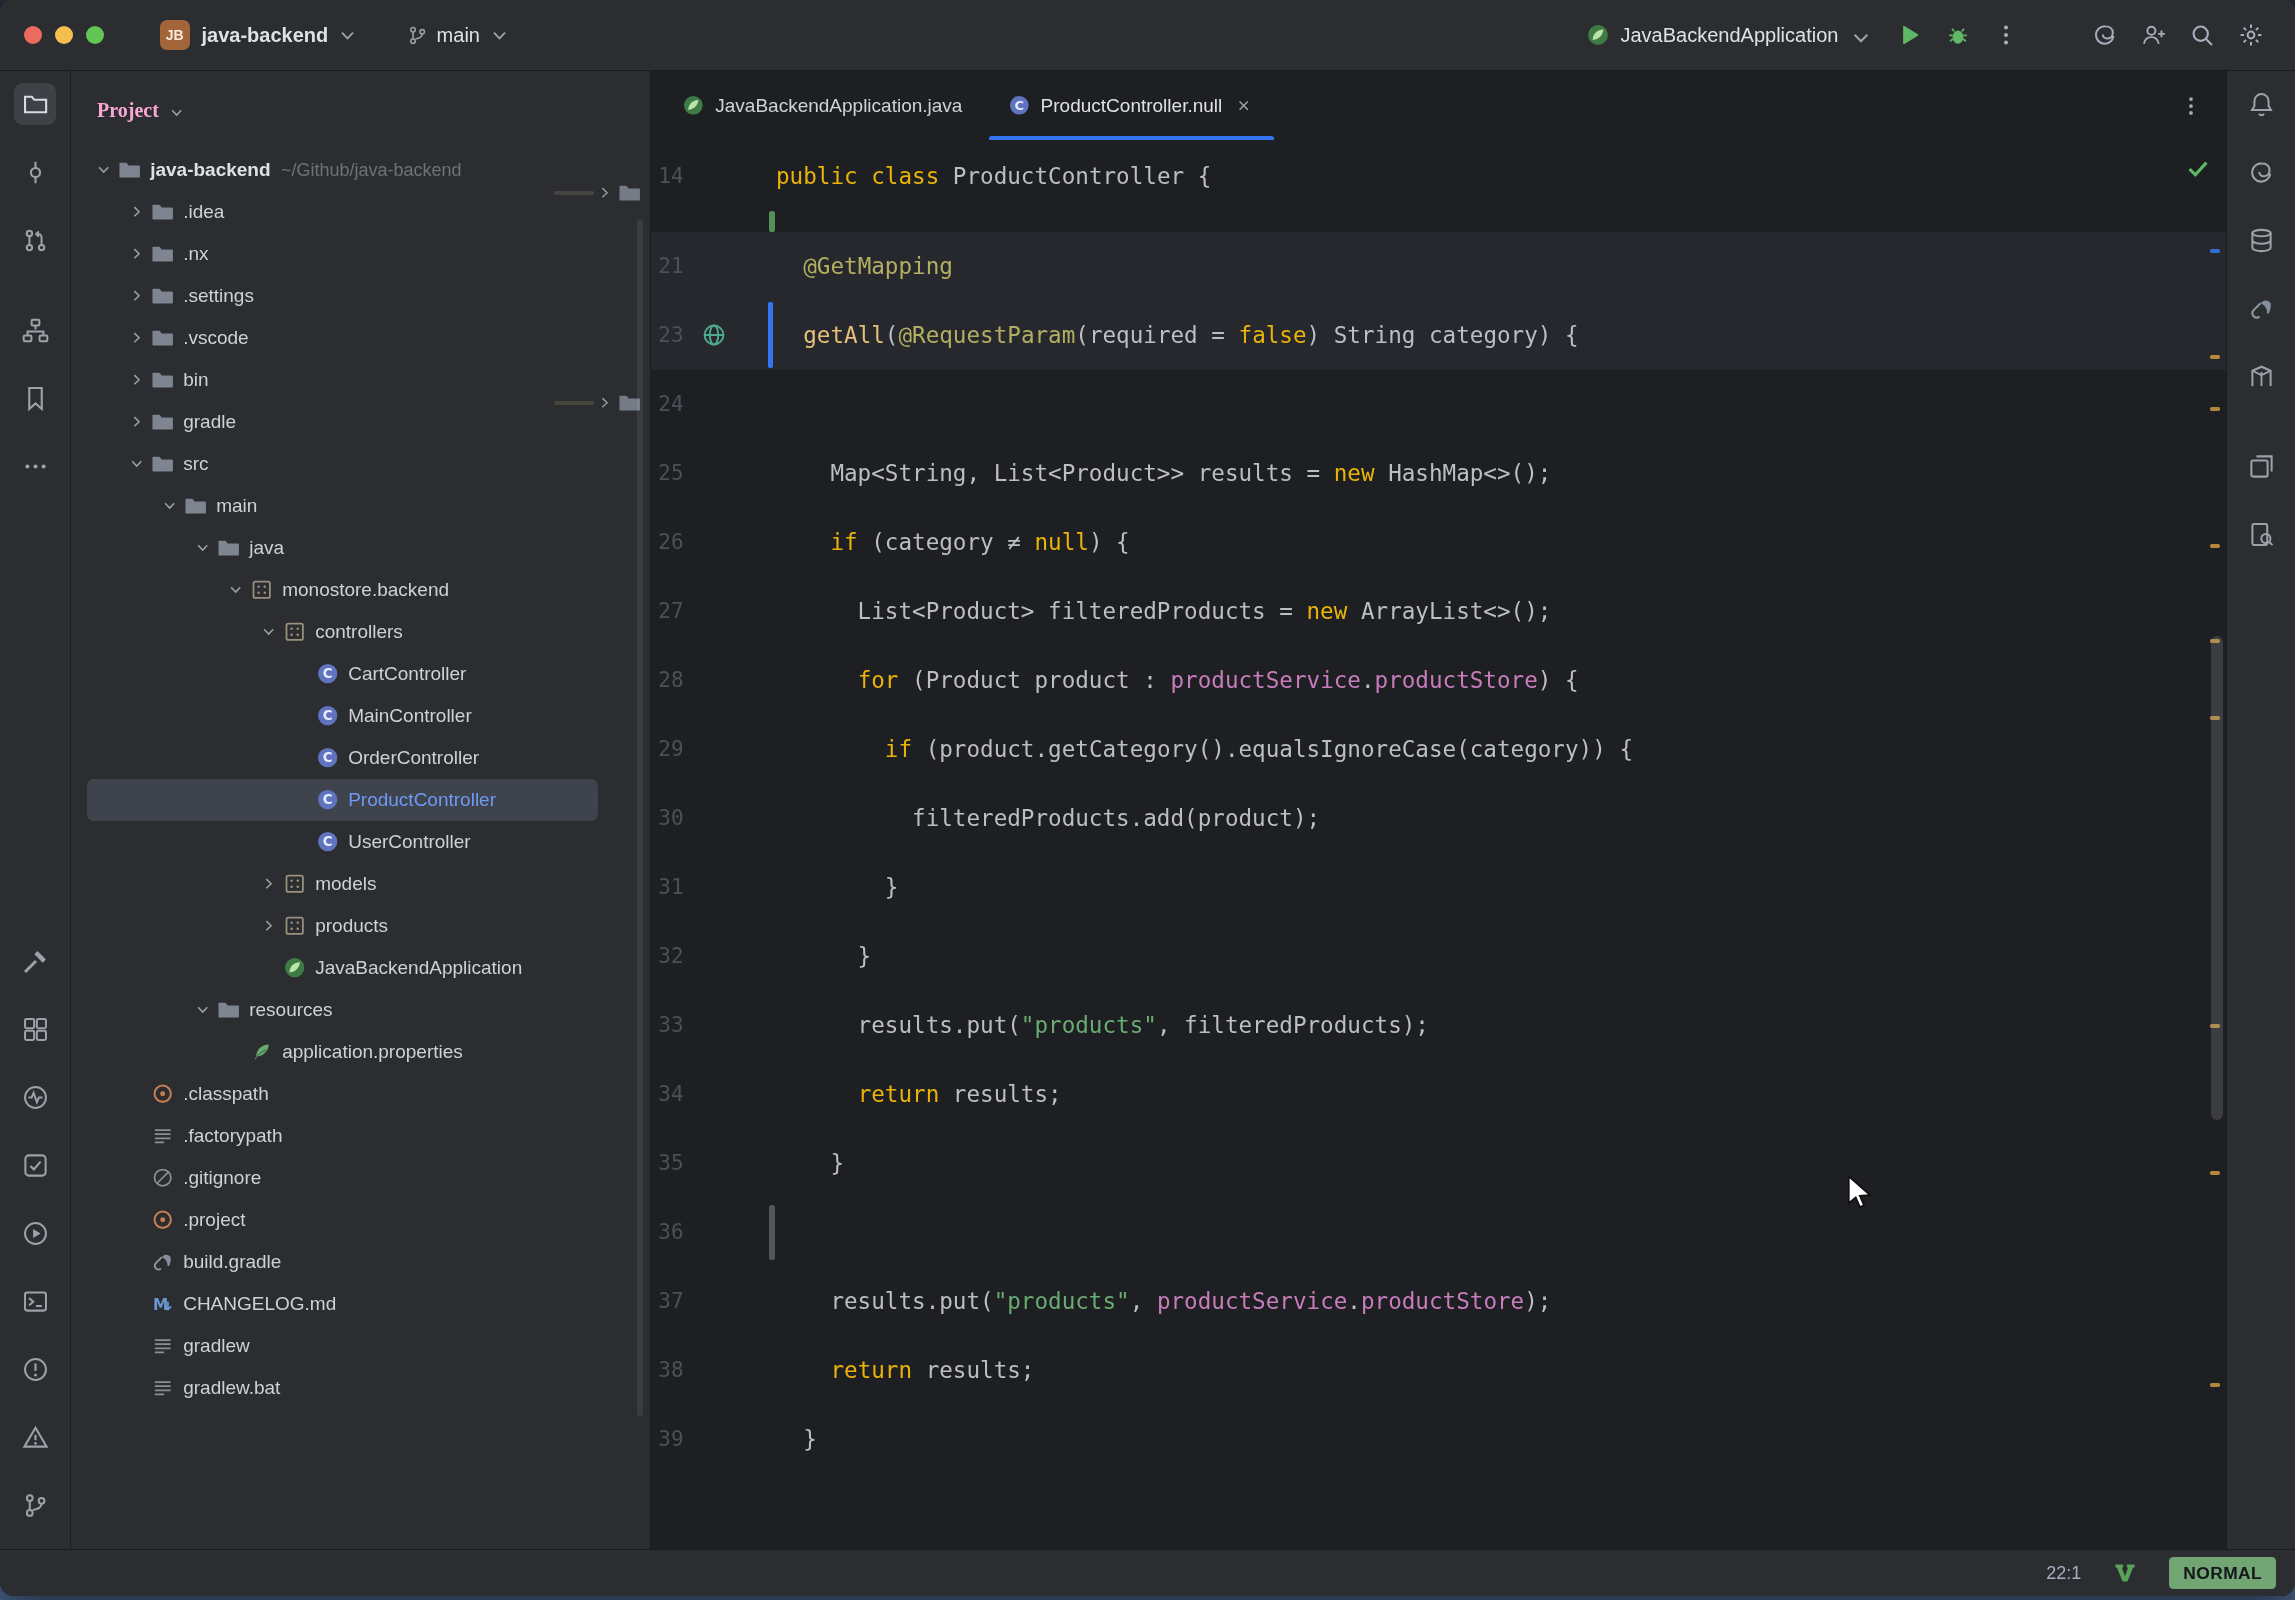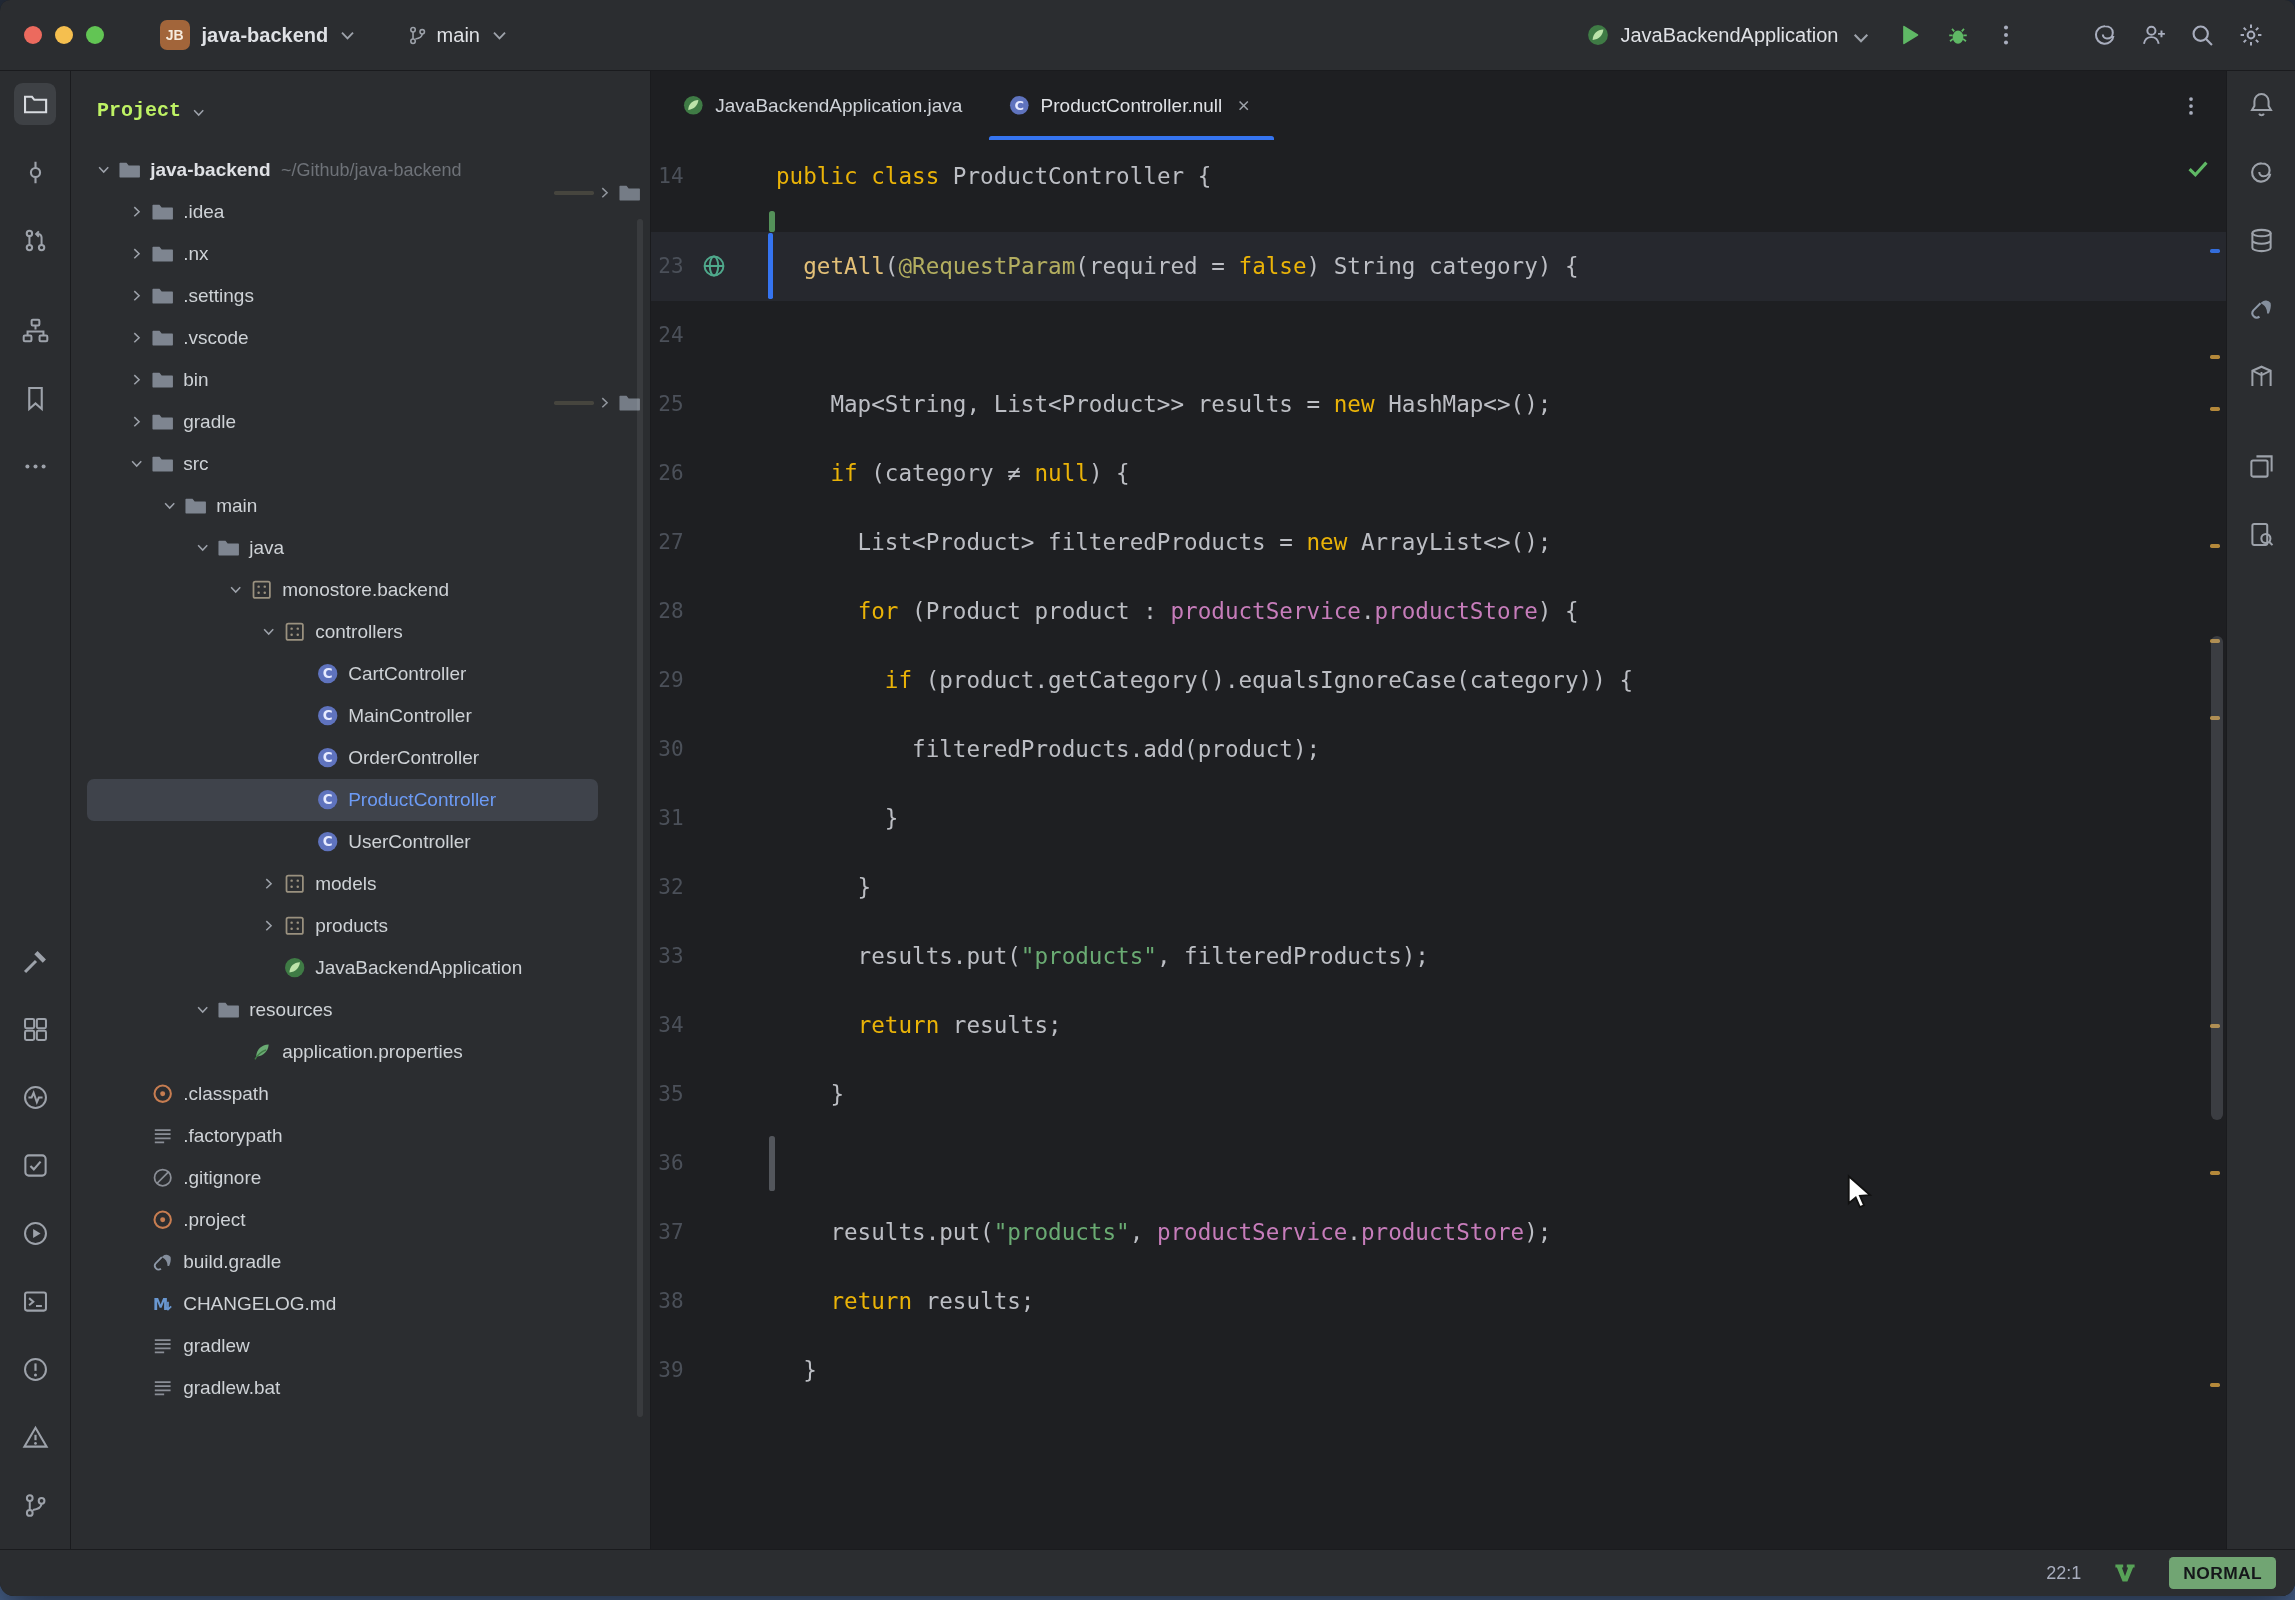--- a/index.html
+++ b/index.html
@@ -45,21 +45,21 @@
           display:flex;align-items:center;justify-content:center}
   .tw-btn .ic{width:27px;height:27px}
   .tw-btn.active{background:#3E4145;color:#D8DBE0}
   .tw-btn.gap{margin-top:22.6px}
 
   
   .project-panel{width:580px;flex:none;background:#2B2D30;border-right:0.9px solid #1A1B1E;
                  display:flex;flex-direction:column;position:relative;overflow:hidden}
   .panel-header{height:78px;flex:none;display:flex;align-items:center;padding-left:26px}
   .panel-title-btn{display:flex;align-items:flex-end;gap:8.7px;background:none;border:none;
-                   color:#bef264;font-size:20px;font-weight:600;font-family:Liberation Mono, monospace}
+                   color:#f9a8d4;font-size:20px;font-weight:600;font-family:Liberation Serif, serif}
   .panel-title-btn .ic{width:17.4px;height:17.4px;color:#9DA2AA}
   .tree{flex:1;overflow:hidden}
   .trow{height:42px;display:flex;align-items:center;margin:0 52px 0 15.6px;border-radius:7px;
         color:#CED2D6;font-size:19px;white-space:nowrap}
   .trow.sel{background:#3F434B}
   .trow.mark{background:#4A4840}
   .twisty{width:21px;height:21px;flex:none;display:flex;align-items:center;justify-content:center;
           color:#9DA2AA;margin-right:3.5px}
   .twisty .ic{width:17.4px;height:17.4px}
   .trow > .ic{width:23.4px;height:23.4px;flex:none;margin-right:8.7px}
@@ -714,20 +714,24 @@
       </div>
       <div class="editor-body" data-name="editor-body">
         <div id="code" data-name="code-view">
             <div class="cl" data-name="code-line-14">
               <span class="num" data-name="line-number">14</span>
               <span class="codetext" data-name="code-text"><span class="tk-kw">public</span><span class="tk-pln"> </span><span class="tk-kw">class</span><span class="tk-pln"> ProductController {</span></span>
             </div>
             <div class="cl-gap" data-name="folded-lines-gap">
               <span class="vcs vcs-green" data-name="vcs-added-marker"></span>
             </div>
+            <div class="cl hl" data-name="code-line-21">
+              <span class="num" data-name="line-number">21</span>
+              <span class="codetext" data-name="code-text"><span class="tk-pln">  </span><span class="tk-ann">@GetMapping</span></span>
+            </div>
             <div class="cl hl" data-name="code-line-23">
               <span class="num" data-name="line-number">23</span>
               <span class="gicon" data-name="endpoint-gutter-icon">
                 <svg xmlns="http://www.w3.org/2000/svg" viewBox="0 0 16 16" class="ic" data-name="endpoint-globe-icon">
                   <circle cx="8" cy="8" r="5.8" stroke="#4FA98C" stroke-width="1.2" fill="none"></circle>
                   <ellipse cx="8" cy="8" rx="2.6" ry="5.8" stroke="#4FA98C" stroke-width="1.2" fill="none"></ellipse>
                   <path d="M2.2 8h11.6" stroke="#4FA98C" stroke-width="1.2"></path>
                 </svg>
               </span>
               <span class="caretbar" data-name="caret-line-bar"></span>

